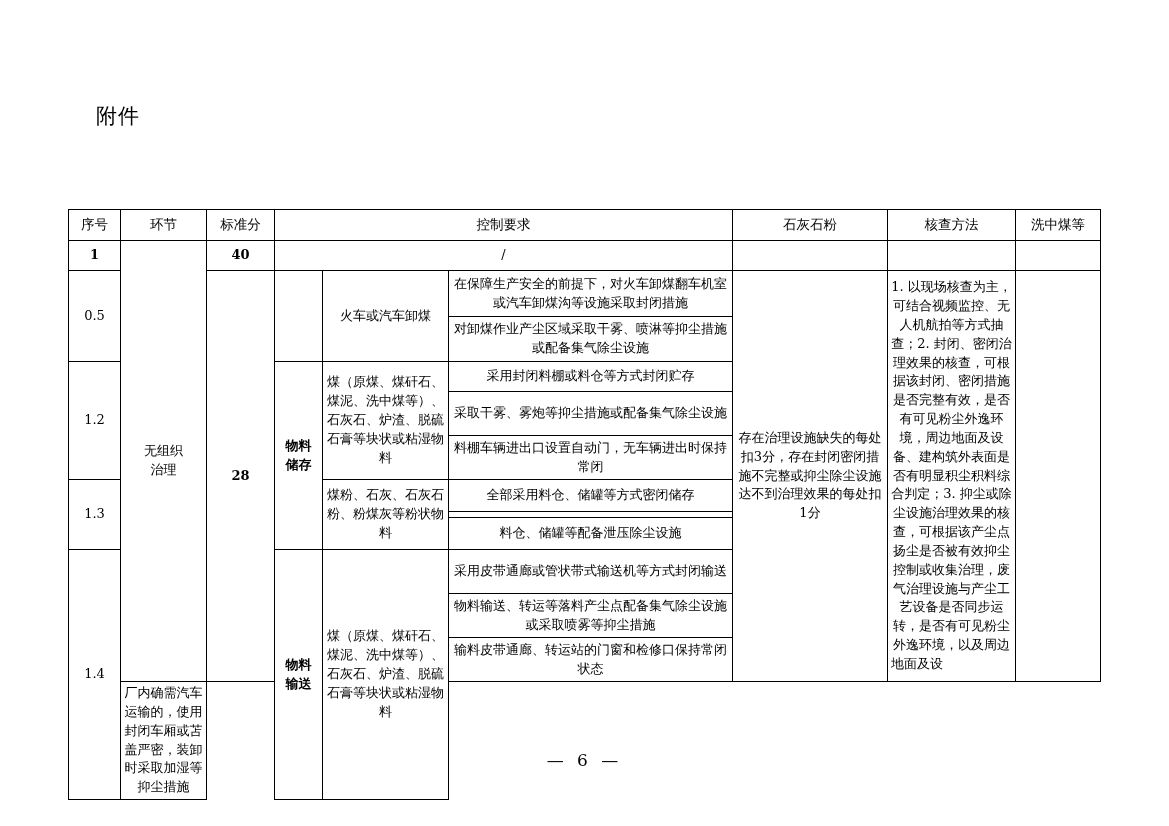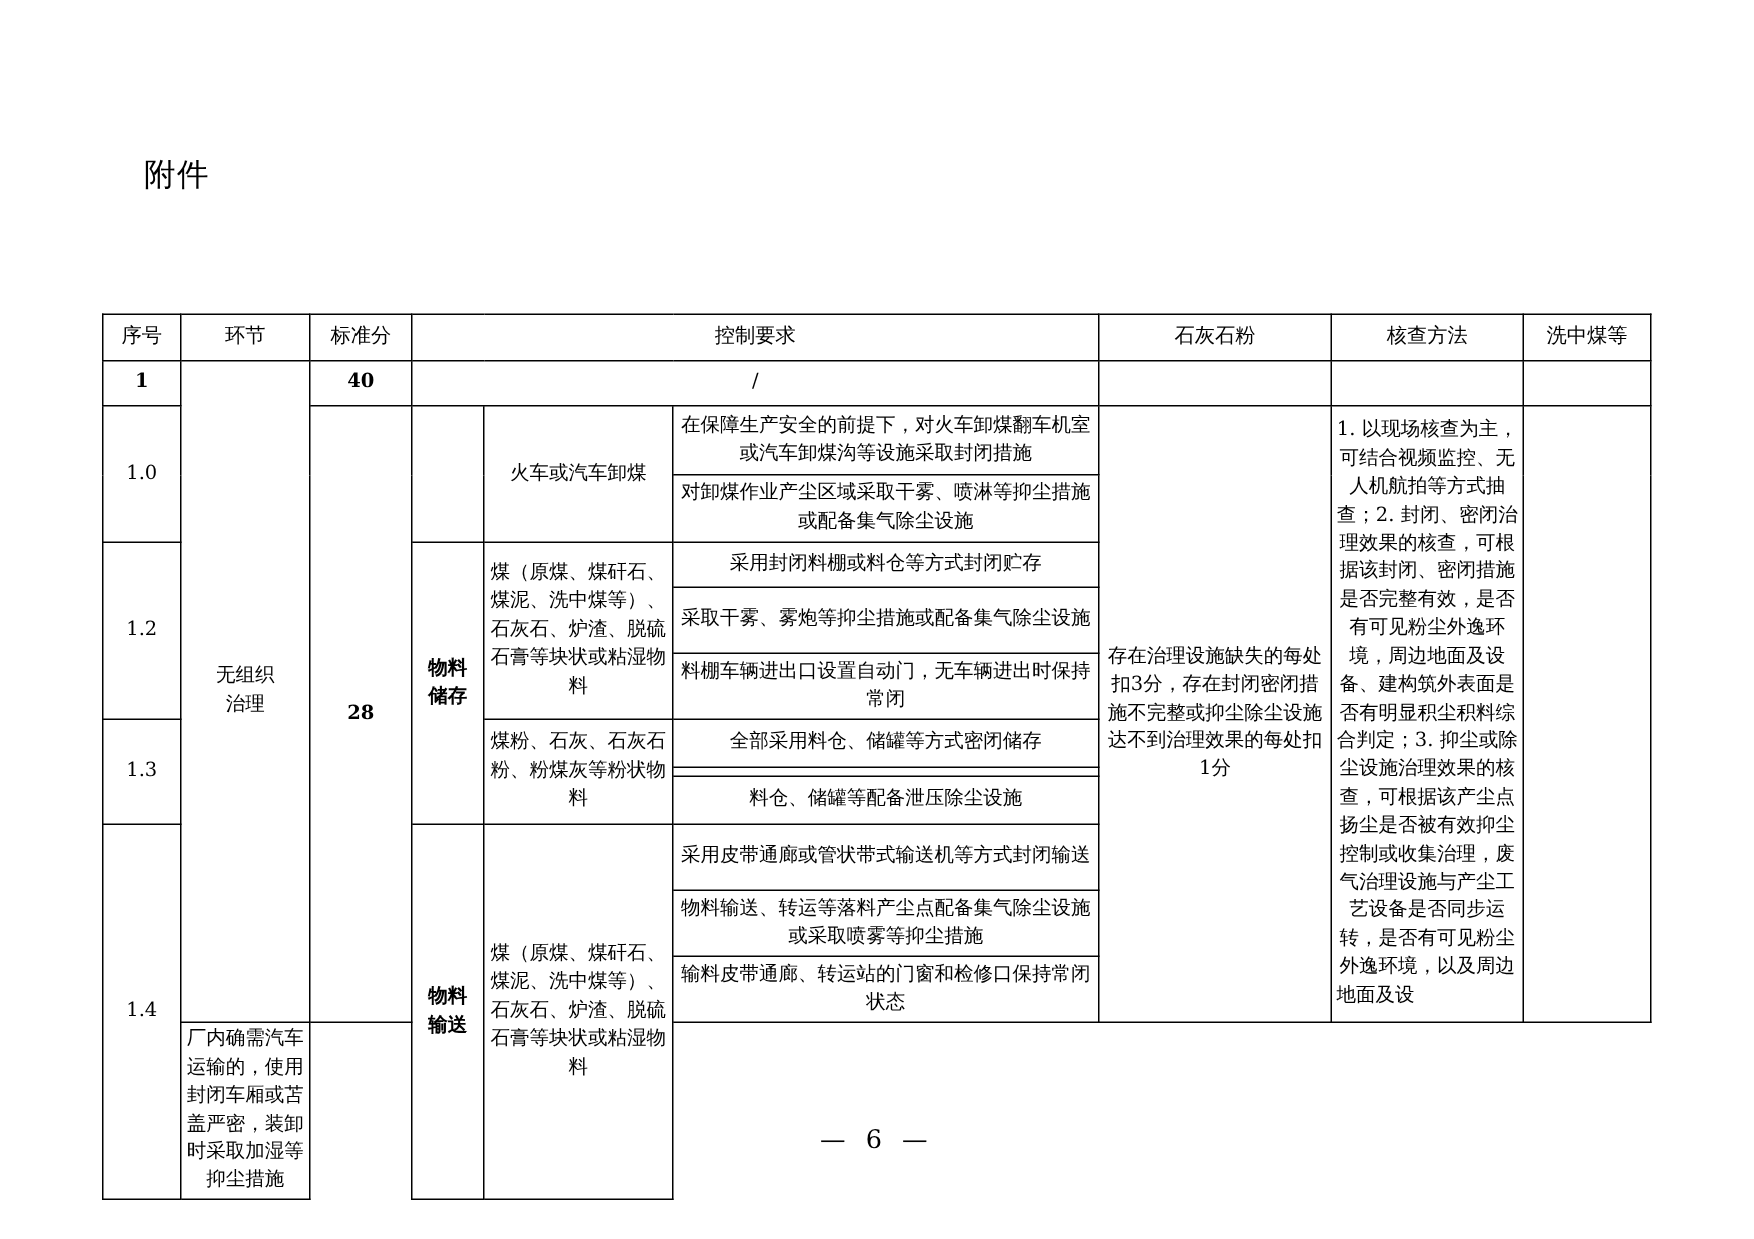--- a/index.html
+++ b/index.html
@@ -151,21 +151,21 @@
           <div>治理</div>
         </td>
         <td class="row1-num">40</td>
         <td colspan="3" class="slash">/</td>
         <td></td>
         <td style="text-align:center;vertical-align:middle;"></td>
         <td></td>
       </tr>
 
       <tr style="height:46px;">
-        <td rowspan="2">1.0</td>
+        <td rowspan="2">0.5</td>
         <td rowspan="11" class="bold-num" style="font-weight:bold;">28</td>
         <td rowspan="2"></td>
         <td rowspan="2" class="matcat-cell">火车或汽车卸煤</td>
         <td class="req-cell">在保障生产安全的前提下，对火车卸煤翻车机室或汽车卸煤沟等设施采取封闭措施</td>
         <td rowspan="11" class="crit-cell">存在治理设施缺失的每处扣3分，存在封闭密闭措施不完整或抑尘除尘设施达不到治理效果的每处扣1分</td>
         <td rowspan="11" class="method-cell">1. 以现场核查为主，可结合视频监控、无人机航拍等方式抽查；2. 封闭、密闭治理效果的核查，可根据该封闭、密闭措施是否完整有效，是否有可见粉尘外逸环境，周边地面及设备、建构筑外表面是否有明显积尘积料综合判定；3. 抑尘或除尘设施治理效果的核查，可根据该产尘点扬尘是否被有效抑尘控制或收集治理，废气治理设施与产尘工艺设备是否同步运转，是否有可见粉尘外逸环境，以及周边地面及设</td>
         <td rowspan="11"></td>
       </tr>
       <tr style="height:45px;">
         <td class="req-cell">对卸煤作业产尘区域采取干雾、喷淋等抑尘措施或配备集气除尘设施</td>

